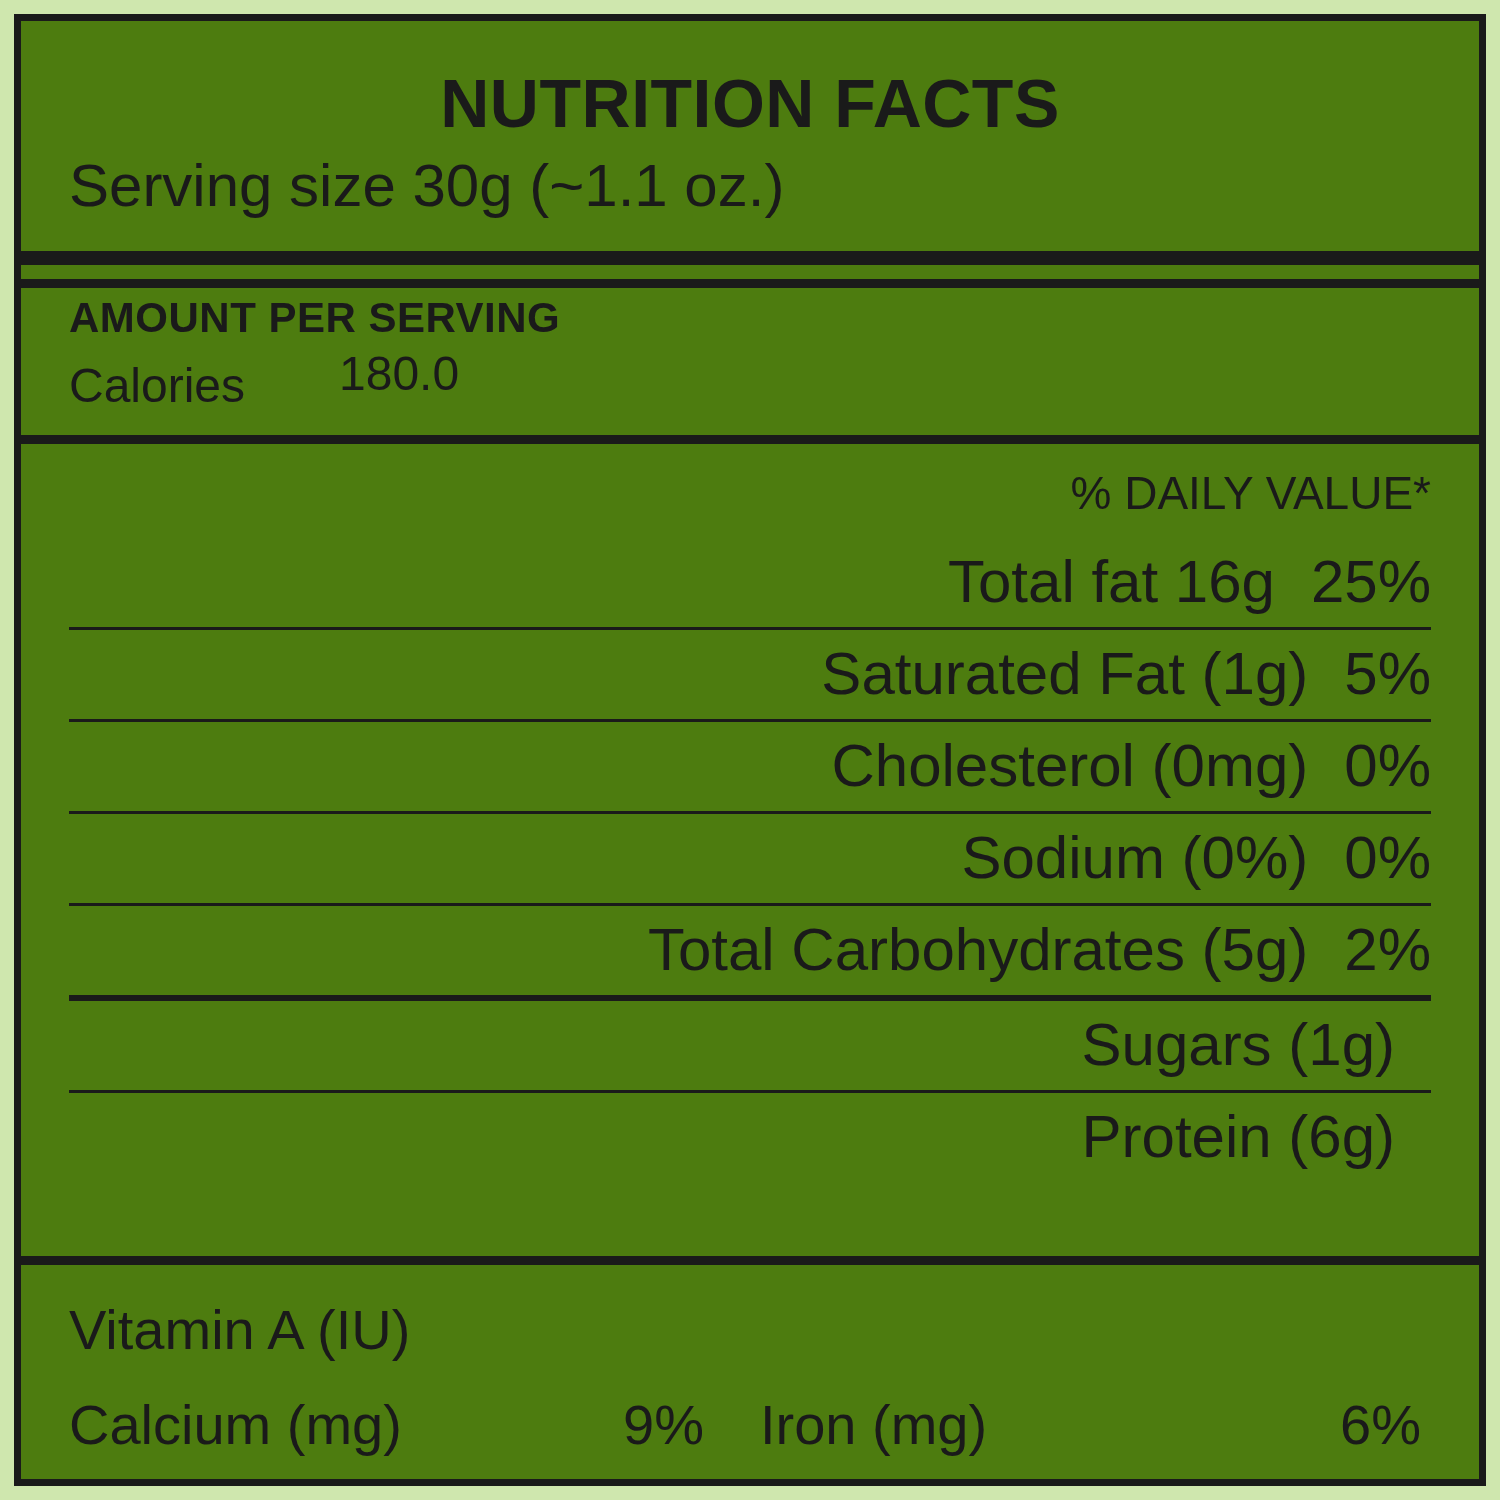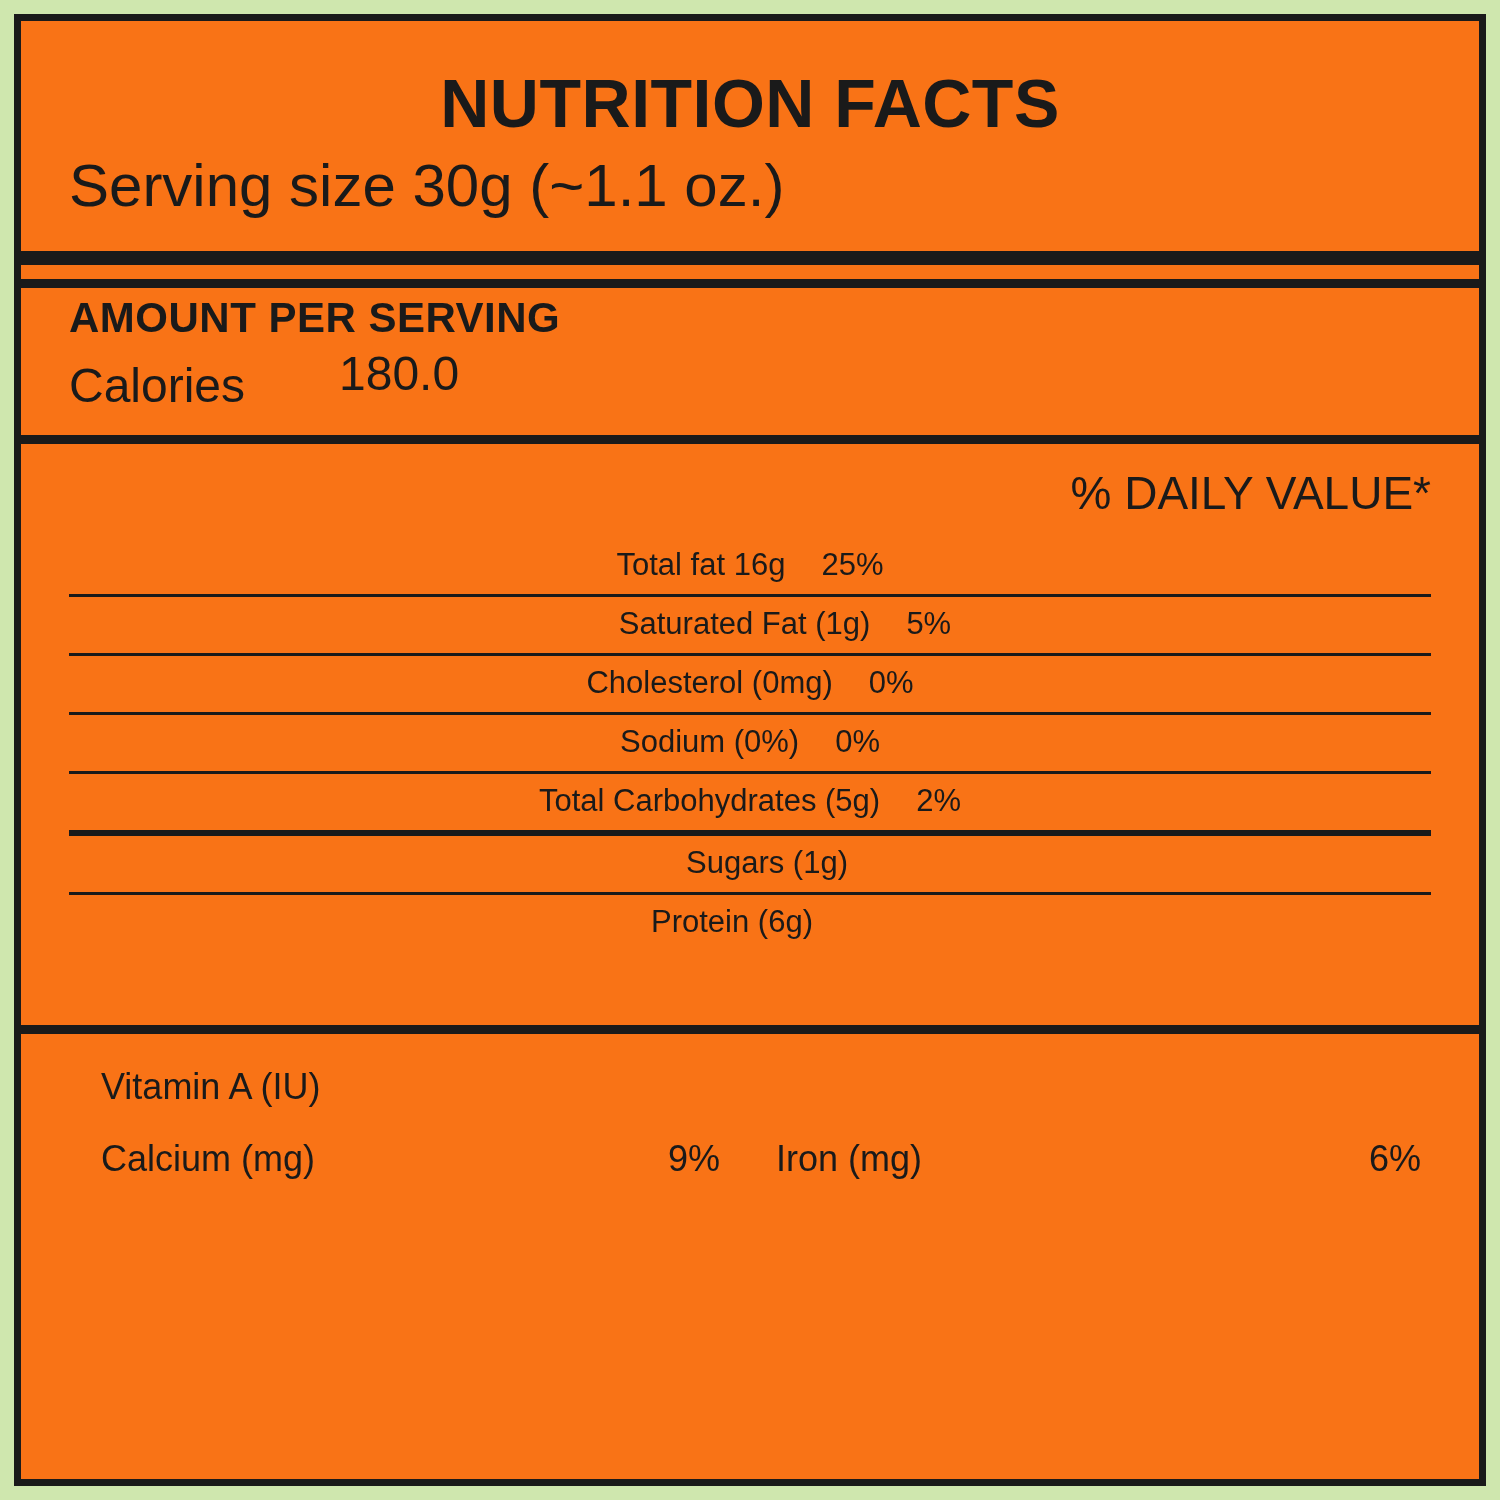--- a/index.html
+++ b/index.html
@@ -16,21 +16,21 @@
   }
 
   .panel {
     position: absolute;
     left: 14px;
     top: 14px;
     width: 1472px;
     height: 1472px;
     box-sizing: border-box;
     border: 7px solid #1a1a1a;
-    background: #f97316;
+    background: #4d7c0f;
   }
 
   .inner {
     position: absolute;
     left: 0; top: 0; right: 0; bottom: 0;
     padding: 0 48px;
     box-sizing: border-box;
   }
 
   
@@ -89,38 +89,37 @@
     text-align: right;
     font-size: 46px;
     padding-top: 22px;
     padding-bottom: 18px;
   }
 
   
   .row {
     display: flex;
     align-items: baseline;
-    justify-content: center;
-    font-size: 31px;
+    justify-content: flex-end;
+    font-size: 60px;
     padding: 9px 0 11px 0;
     gap: 36px;
   }
   .row .name { white-space: nowrap; }
   .row .pct  { white-space: nowrap; }
   .row.indent .name { padding-left: 70px; }
 
   .blank-row { height: 74px; }
 
   
   .vit-block { padding-top: 18px; }
   .vit-row {
     display: flex;
-    font-size: 36px;
+    font-size: 56px;
     padding: 14px 0 16px 0;
-    margin-left: 32px;
   }
   .vit-cell {
     display: flex;
     justify-content: space-between;
     width: 50%;
     padding-right: 36px;
     box-sizing: border-box;
   }
   .vit-cell.second { padding-right: 0; padding-left: 10px; }
   .vit-cell .pct { padding-right: 10px; }

